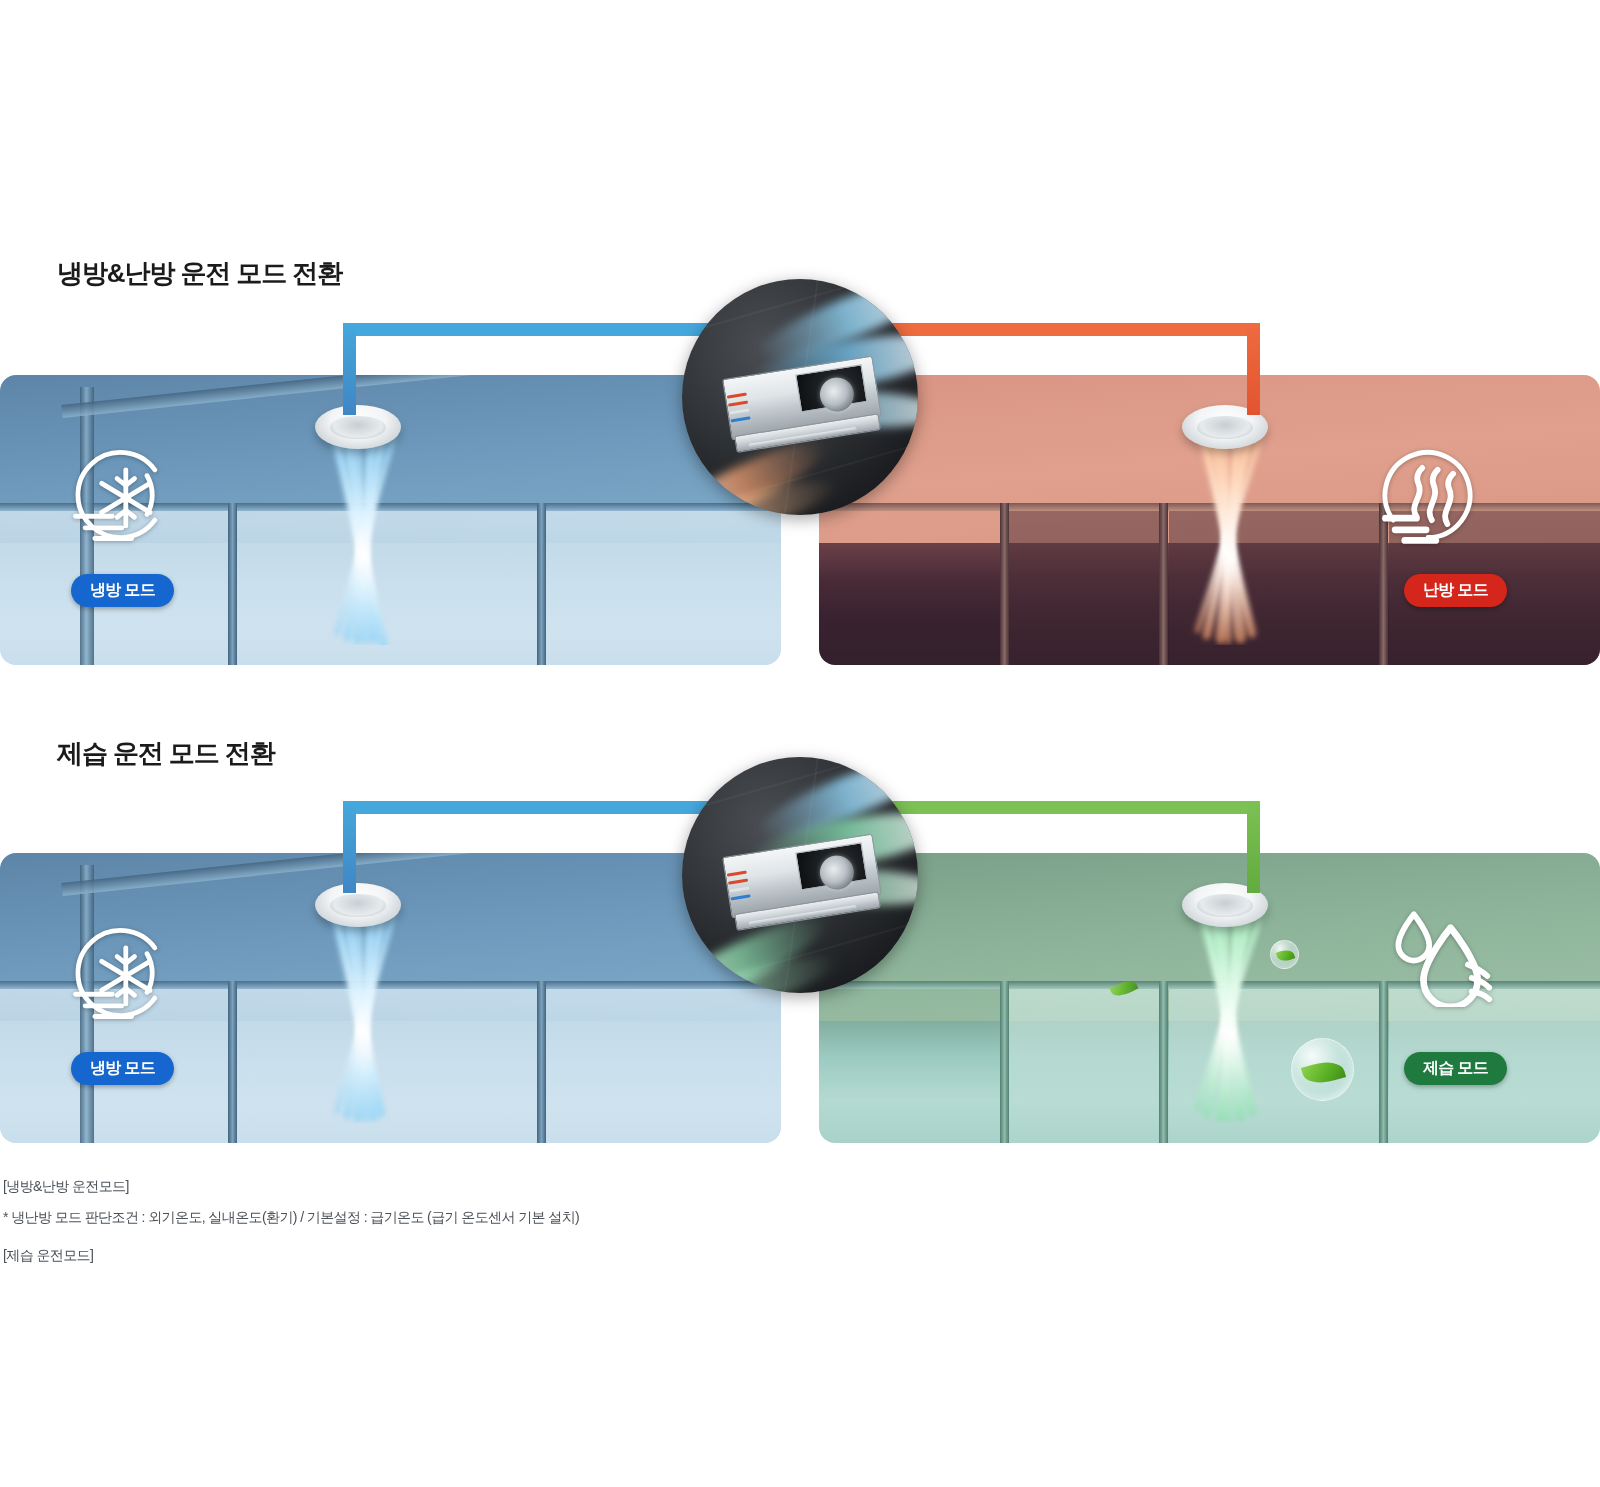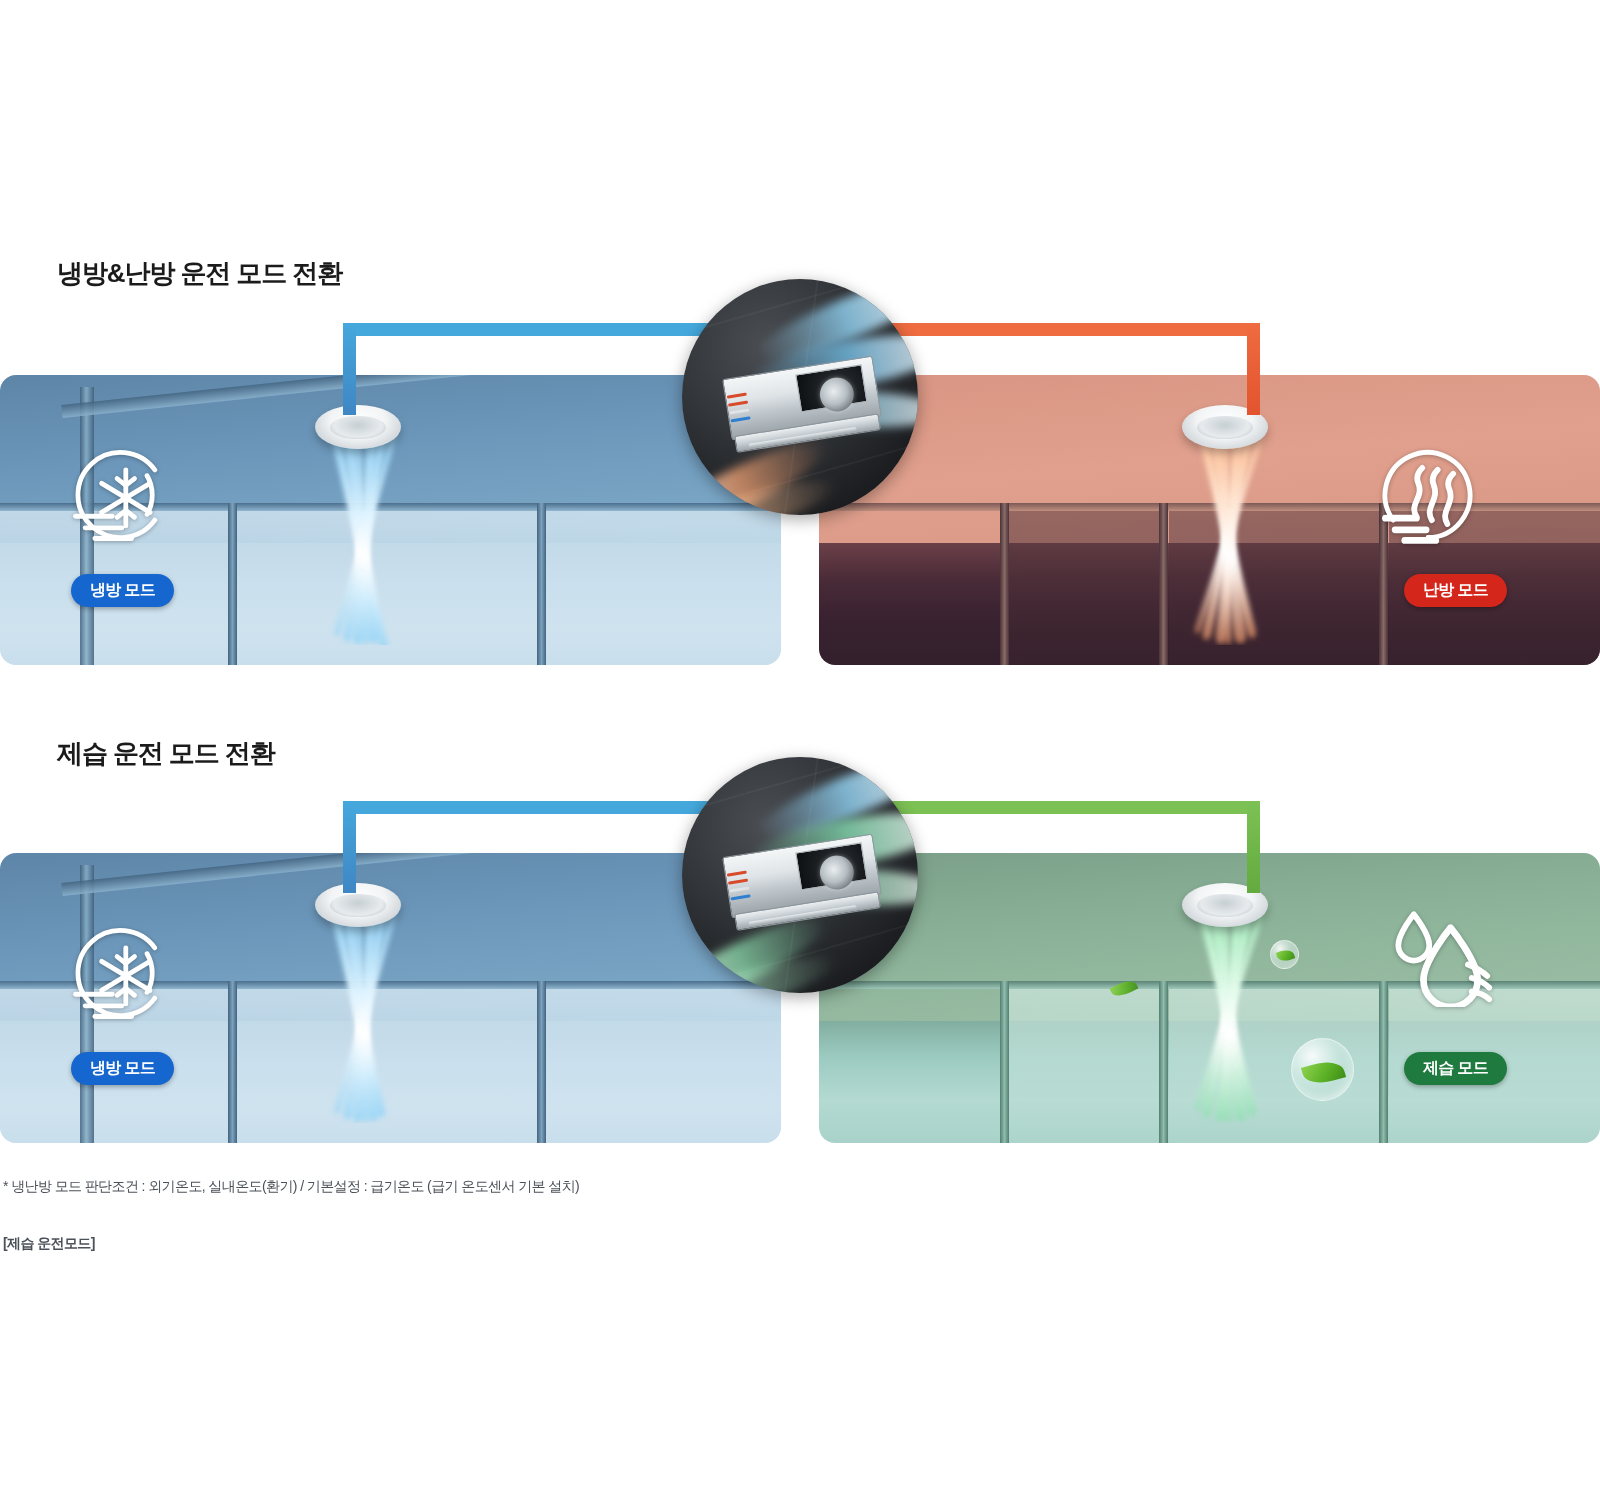--- a/index.html
+++ b/index.html
@@ -188,21 +188,21 @@
     position:absolute;
     background:linear-gradient(135deg,#8fd14f 0%,#5cb226 55%,#3f8c18 100%);
     border-radius:0 70% 0 70%;
   }
 
   
   .notes{ position:absolute; left:3px; top:1179px; width:1100px; }
   .note{ font-size:14px; color:#4b5159; letter-spacing:-0.6px; line-height:1.0; }
   .note.bracket{ margin-bottom:17px; }
   .note.item{ margin-bottom:17px; }
-  .note.gap{ margin-top:43px;font-weight:bold; }
+  .note.gap{ margin-top:24px; }
 </style>
 </head>
 <body>
 
 <div class="page">
 
 
   <div class="sec-title" id="sec-title-1">냉방&amp;난방 운전 모드 전환</div>
 
   <div class="row" id="row-1">
@@ -490,17 +490,18 @@
       <div class="duct-pipes">
         <i style="top:0; background:#d94a2a;"></i>
         <i style="top:8px; background:#d94a2a;"></i>
         <i style="top:16px; background:#e0e4e6;"></i>
         <i style="top:24px; background:#2f7fd0;"></i>
       </div>
     </div>
   </div>
 
   <div class="notes">
+    <div class="note bracket">[냉방&amp;난방 운전모드]</div>
     <div class="note item">* 냉난방 모드 판단조건 : 외기온도, 실내온도(환기) / 기본설정 : 급기온도 (급기 온도센서 기본 설치)</div>
     <div class="note bracket gap">[제습 운전모드]</div>
   </div>
 
 </div>
 
 </body></html>

